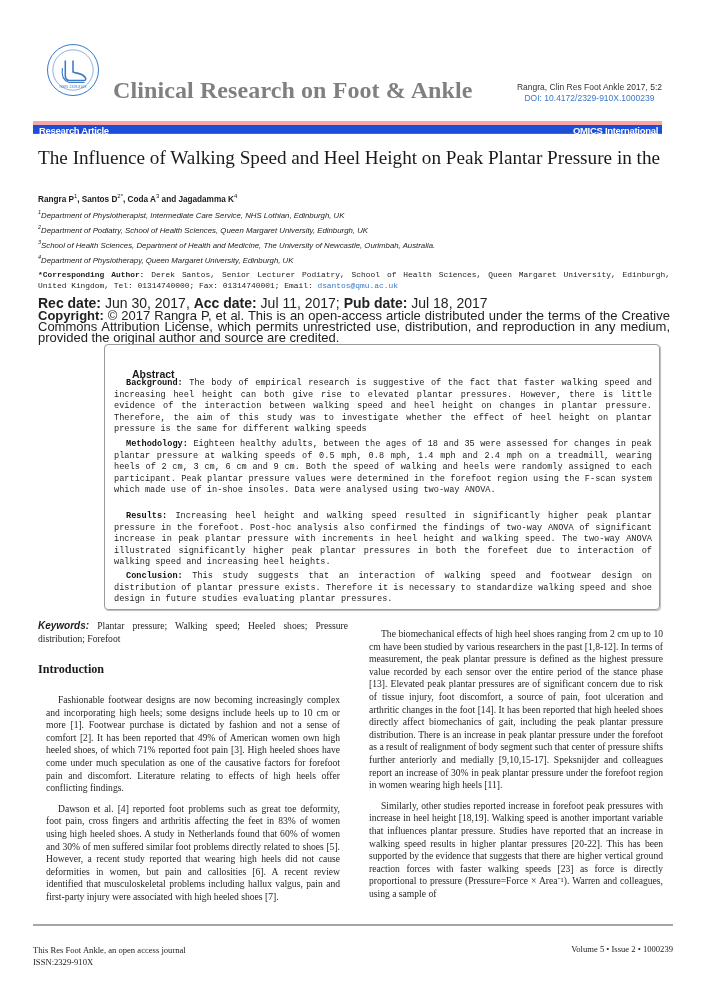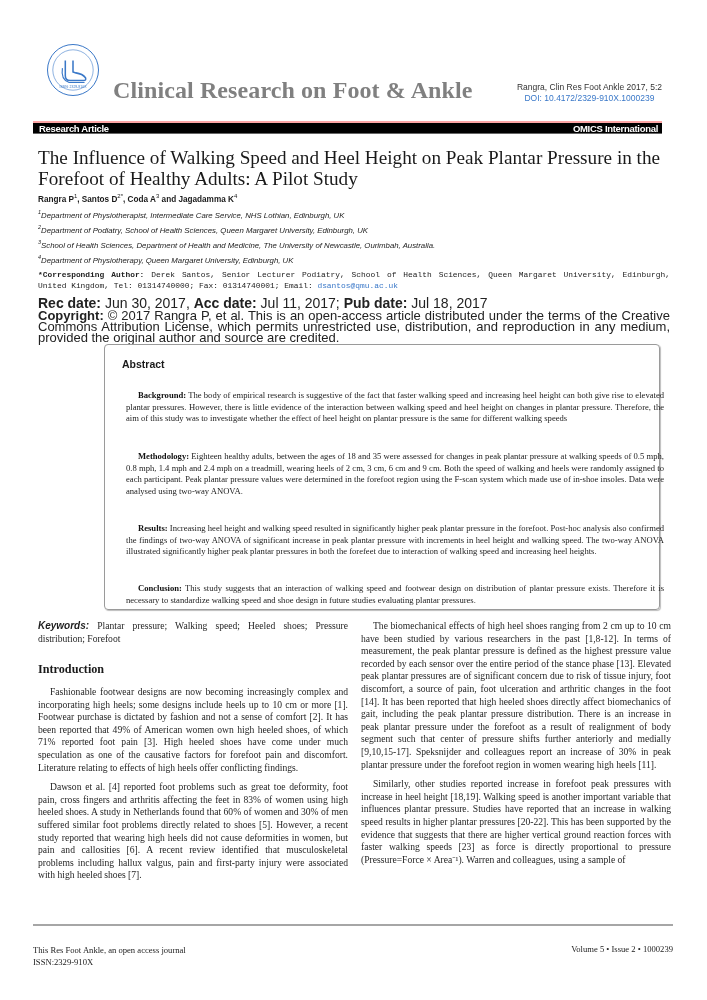--- a/index.html
+++ b/index.html
@@ -6,46 +6,46 @@
     body { width: 707px; height: 1000px; position: relative; overflow: hidden; color: #1a1a1a; }
     .abs { position: absolute; }
 
     
     .logo { left: 47px; top: 44px; width: 52px; height: 52px; border: 1.5px solid #3a78c8; border-radius: 50%; box-sizing: border-box; }
     .logo svg { position: absolute; left: 0; top: 0; width: 100%; height: 100%; }
     .journal-title { left: 113px; top: 77px; font-family: "Liberation Serif", serif; font-weight: bold; font-size: 24px; color: #808080; letter-spacing: 0.1px; }
     .cite { right: 45px; top: 82px; text-align: center; font-family: "Liberation Sans", sans-serif; font-size: 8.5px; line-height: 11px; color: #333; }
     .cite .doi { color: #3a78c8; }
 
-    .banner { left: 33px; top: 121px; width: 629px; height: 13px; background: #000000; border-top: 2px solid #fca5a5; border-bottom: 1px solid #666; box-sizing: border-box; }
+    .banner { left: 33px; top: 121px; width: 629px; height: 13px; background: #1d4ed8; border-top: 4px solid #fca5a5; border-bottom: 1px solid #666; box-sizing: border-box; }
     .banner span { position: absolute; top: 0px; font-family: "Liberation Sans", sans-serif; font-weight: bold; font-size: 9.5px; line-height: 12px; color: #ffffff; letter-spacing: -0.3px; }
     .banner .left { left: 6px; }
     .banner .right { right: 4px; }
 
     
     .title { left: 38px; top: 147px; width: 640px; font-family: "Liberation Serif", serif; font-size: 19.2px; line-height: 21px; color: #1a1a1a; }
     .authors { left: 38px; top: 193px; font-family: "Liberation Sans", sans-serif; font-weight: bold; font-size: 8.2px; color: #1a1a1a; }
     .authors sup { font-size: 6px; font-weight: normal; }
     .affil { left: 38px; font-family: "Liberation Sans", sans-serif; font-style: italic; font-size: 7.8px; color: #222; }
     .affil sup { font-size: 5.5px; }
     .corr { left: 38px; top: 269px; width: 632px; font-family: Liberation Mono, monospace; font-size: 7.9px; line-height: 11px; text-align: justify; color: #222; }
     .corr b, .dates b, .copy b { font-weight: bold; }
     .corr .email { color: #3a78c8; }
     .dates { left: 38px; top: 295px; font-family: "Liberation Sans", sans-serif; font-size: 14px; color: #222; }
     .copy { left: 38px; top: 310px; width: 632px; font-family: "Liberation Sans", sans-serif; font-size: 13px; line-height: 11px; text-align: justify; color: #222; }
 
     
     .abstract { left: 104px; top: 344px; width: 556px; height: 266px; border: 1px solid #9a9a9a; border-radius: 4px; box-shadow: 1px 1px 1px #bdbdbd; box-sizing: border-box; }
-    .abstract h3 { position: absolute; left: 9px; top: 5px; margin: 8px; font-family: "Liberation Sans", sans-serif; font-weight: bold; font-size: 10.5px; color: #1a1a1a; }
-    .abs-para { position: absolute; left: 9px; width: 538px; font-family: Liberation Serif, serif; font-size: 8.6px; line-height: 11.6px; text-align: justify; color: #222; text-indent: 12px; margin: 12px; }
+    .abstract h3 { position: absolute; left: 9px; top: 5px; margin: 18px; font-family: "Liberation Sans", sans-serif; font-weight: bold; font-size: 10.5px; color: #1a1a1a; }
+    .abs-para { position: absolute; left: 9px; width: 538px; font-family: Liberation Mono, monospace; font-size: 8.6px; line-height: 11.6px; text-align: justify; color: #222; text-indent: 12px; margin: 0; }
     .abs-para b { color: #111; }
 
     
     .col { font-family: "Liberation Serif", serif; font-size: 9.6px; line-height: 12.6px; color: #1f1f1f; text-align: justify; }
-    .col p { margin: 0; text-indent: 12px; }
+    .col p { margin: 8px; text-indent: 12px; }
     .left-col { left: 38px; width: 310px; }
     .right-col { left: 361px; width: 310px; }
     .keywords { left: 38px; top: 620px; width: 310px; font-family: "Liberation Serif", serif; font-size: 9.6px; line-height: 12.6px; color: #1f1f1f; text-align: justify; }
     .keywords b { font-family: "Liberation Sans", sans-serif; font-size: 10px; font-style: italic; }
     .intro-h { left: 38px; top: 662px; font-family: "Liberation Serif", serif; font-weight: bold; font-size: 12.2px; color: #1a1a1a; }
 
     
     .footer-rule { left: 33px; top: 924px; width: 640px; height: 1.5px; background: #a6a6a6; }
     .footer-left { left: 33px; top: 944px; font-family: "Liberation Serif", serif; font-size: 8.6px; line-height: 12px; color: #222; }
     .footer-right { right: 34px; top: 944px; font-family: "Liberation Serif", serif; font-size: 8.6px; color: #222; }
@@ -67,21 +67,20 @@
   <div class="doi">DOI: 10.4172/2329-910X.1000239</div>
 </div>
 
 <div class="abs banner">
   <span class="left">Research Article</span>
   <span class="right">OMICS International</span>
 </div>
 
 <div class="abs title">
   <div>The Influence of Walking Speed and Heel Height on Peak Plantar Pressure in the</div>
-  <div>Forefoot of Healthy Adults: A Pilot Study</div>
 </div>
 
 <div class="abs authors">
   <span>Rangra P</span><sup>1</sup><span>, </span><span>Santos D</span><sup>2*</sup><span>, </span><span>Coda A</span><sup>3</sup><span> and </span><span>Jagadamma K</span><sup>4</sup>
 </div>
 
 <div class="abs affil" style="top:209px"><sup>1</sup><span>Department of Physiotherapist, Intermediate Care Service, NHS Lothian, Edinburgh, UK</span></div>
 <div class="abs affil" style="top:224px"><sup>2</sup><span>Department of Podiatry, School of Health Sciences, Queen Margaret University, Edinburgh, UK</span></div>
 <div class="abs affil" style="top:239px"><sup>3</sup><span>School of Health Sciences, Department of Health and Medicine, The University of Newcastle, Ourimbah, Australia.</span></div>
 <div class="abs affil" style="top:254px"><sup>4</sup><span>Department of Physiotherapy, Queen Margaret University, Edinburgh, UK</span></div>

